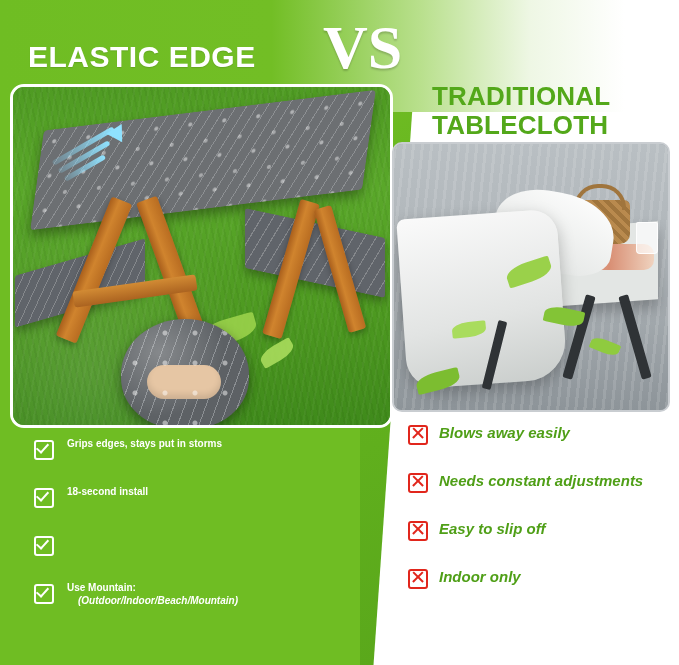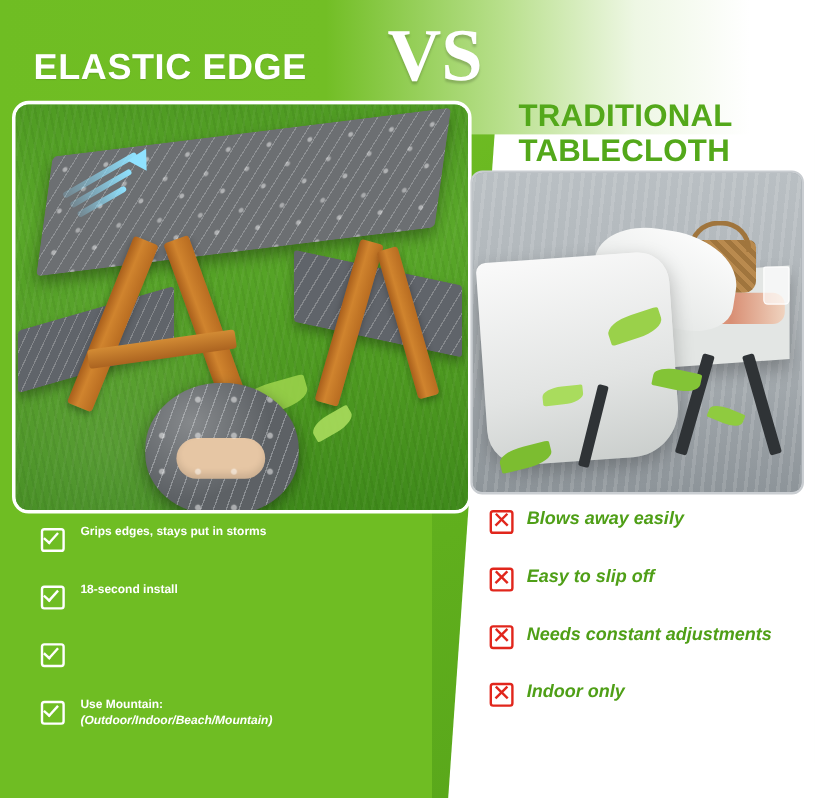--- a/index.html
+++ b/index.html
@@ -371,20 +371,21 @@
   .li-text {
     color: #ffffff;
     font-size: 10px;
     font-weight: bold;
     line-height: 1.25;
   }
   .li-text .sub {
     display: block;
     font-style: italic;
     font-weight: bold;
+    margin-left: 11px;
   }
 
   
   .right-list {
     position: absolute;
     left: 408px;
     top: 424px;
     width: 262px;
   }
   .ri {
@@ -504,25 +505,25 @@
     </div>
   </div>
 
   <div class="right-list">
     <div class="ri">
       <span class="xbox"></span>
       <span class="ri-text">Blows away easily</span>
     </div>
     <div class="ri">
       <span class="xbox"></span>
-      <span class="ri-text">Easy to slip off</span>
+      <span class="ri-text">Needs constant adjustments</span>
     </div>
     <div class="ri">
       <span class="xbox"></span>
-      <span class="ri-text">Needs constant adjustments</span>
+      <span class="ri-text">Easy to slip off</span>
     </div>
     <div class="ri ri-last">
       <span class="xbox"></span>
       <span class="ri-text">Indoor only</span>
     </div>
   </div>
 
 </div>
 
 </body></html>

